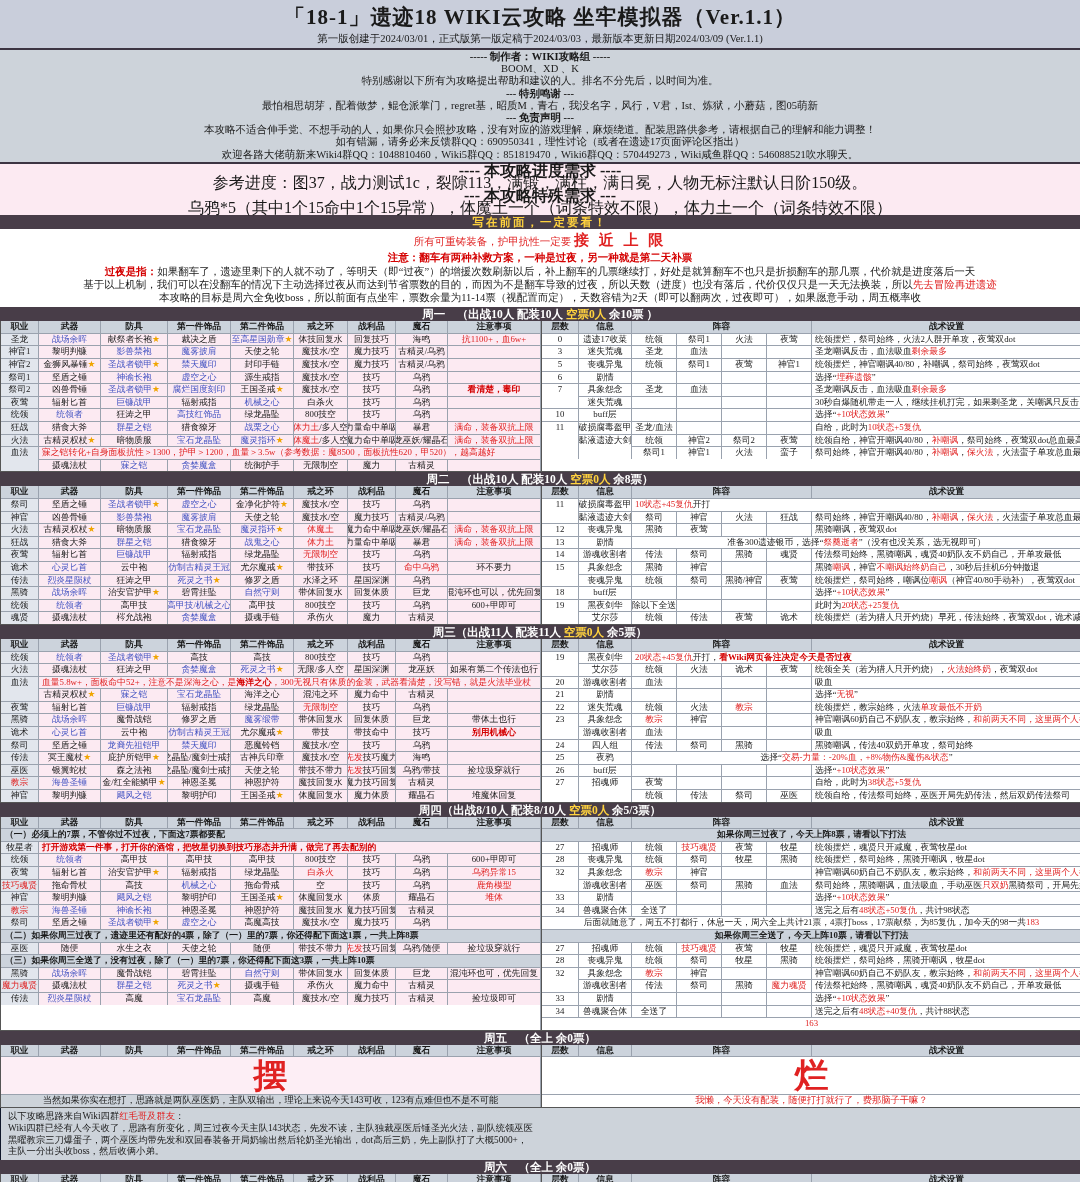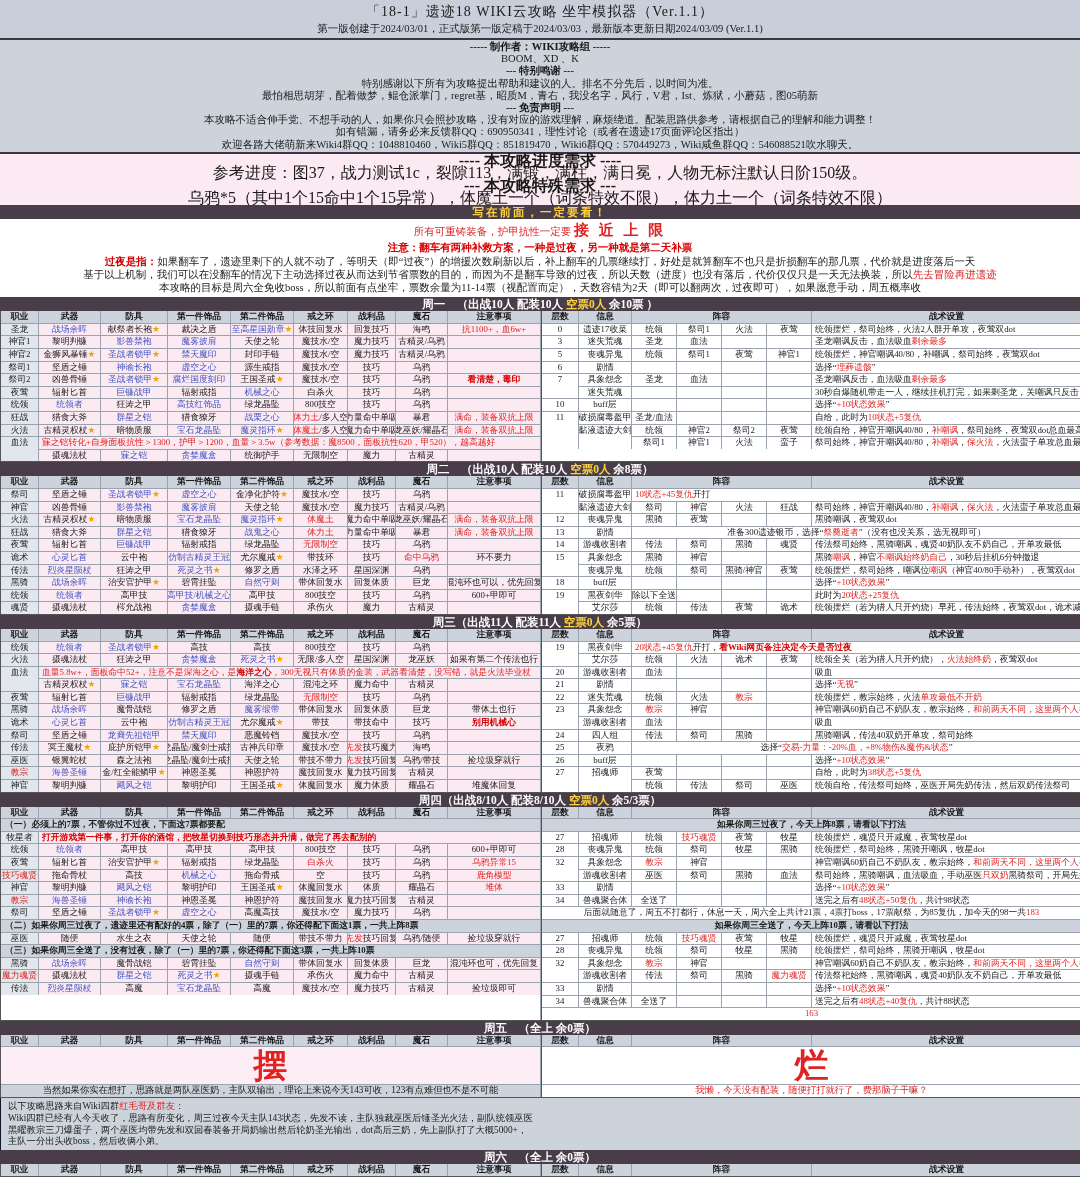--- a/index.html
+++ b/index.html
@@ -1,20 +1,20 @@
 <!DOCTYPE html>
 <html><head>
 <meta charset="utf-8">
 <style>
   html,body{margin:0;padding:0;}
   .page{width:1080px;height:1182px;background:#ffffff;overflow:hidden;position:relative;
         font-family:"Liberation Serif","DejaVu Serif",serif;color:#1a1a1a;}
   
   .titlebar{background:#c9cedb;text-align:center;padding:3px 0 2px;border-bottom:2px solid #3c3442;}
-  .title{font-size:14px;font-weight:normal;letter-spacing:1px;}
+  .title{font-size:21px;font-weight:bold;letter-spacing:1px;}
   .subtitle{font-size:10.5px;margin-top:1px;}
   .introblock{background:#cdd3da;text-align:center;font-size:10.5px;line-height:12.2px;padding:1px 0;border-bottom:2px solid #3c3442;}
   .pinkblock{background:#fceaf2;text-align:center;font-size:16px;line-height:12.4px;padding:1px 0;}
   .line.b{font-weight:bold;}
   .band{background:#483d48;color:#ffffff;text-align:center;font-size:11.5px;font-weight:bold;
         height:14px;line-height:14px;}
   .notice-band{color:#ffd23e;letter-spacing:2px;}
   .whiteblock{background:#ffffff;text-align:center;font-size:10.5px;line-height:13.2px;padding:2px 0 3px;}
   .whiteblock .tall{line-height:18px;}
   
@@ -60,22 +60,22 @@
 <body>
 
 <div class="page">
   <div class="titlebar">
     <div class="title">「18-1」遗迹18 WIKI云攻略 坐牢模拟器（Ver.1.1）</div>
     <div class="subtitle">第一版创建于2024/03/01，正式版第一版定稿于2024/03/03，最新版本更新日期2024/03/09 (Ver.1.1)</div>
   </div>
   <div class="introblock" id="intro">
       <div class="line b">----- 制作者：WIKI攻略组 -----</div>
       <div class="line">BOOM、XD 、K</div>
+      <div class="line">特别感谢以下所有为攻略提出帮助和建议的人。排名不分先后，以时间为准。</div>
       <div class="line b">--- 特别鸣谢 ---</div>
-      <div class="line">特别感谢以下所有为攻略提出帮助和建议的人。排名不分先后，以时间为准。</div>
       <div class="line">最怕相思胡芽，配着做梦，鲲仓派掌门，regret基，昭质M，青右，我没名字，风行，V君，Ist、炼狱，小蘑菇，图05萌新</div>
       <div class="line b">--- 免责声明 ---</div>
       <div class="line">本攻略不适合伸手党、不想手动的人，如果你只会照抄攻略，没有对应的游戏理解，麻烦绕道。配装思路供参考，请根据自己的理解和能力调整！</div>
       <div class="line">如有错漏，请务必来反馈群QQ：690950341，理性讨论（或者在遗迹17页面评论区指出）</div>
       <div class="line">欢迎各路大佬萌新来Wiki4群QQ：1048810460，Wiki5群QQ：851819470，Wiki6群QQ：570449273，Wiki咸鱼群QQ：546088521吹水聊天。</div>
     </div>
   <div class="pinkblock" id="pink">
       <div class="line b">---- 本攻略进度需求 ----</div>
       <div class="line">参考进度：图37，战力测试1c，裂隙113，满锻，满柱，满日冕，人物无标注默认日阶150级。</div>
       <div class="line b">--- 本攻略特殊需求 ---</div>

